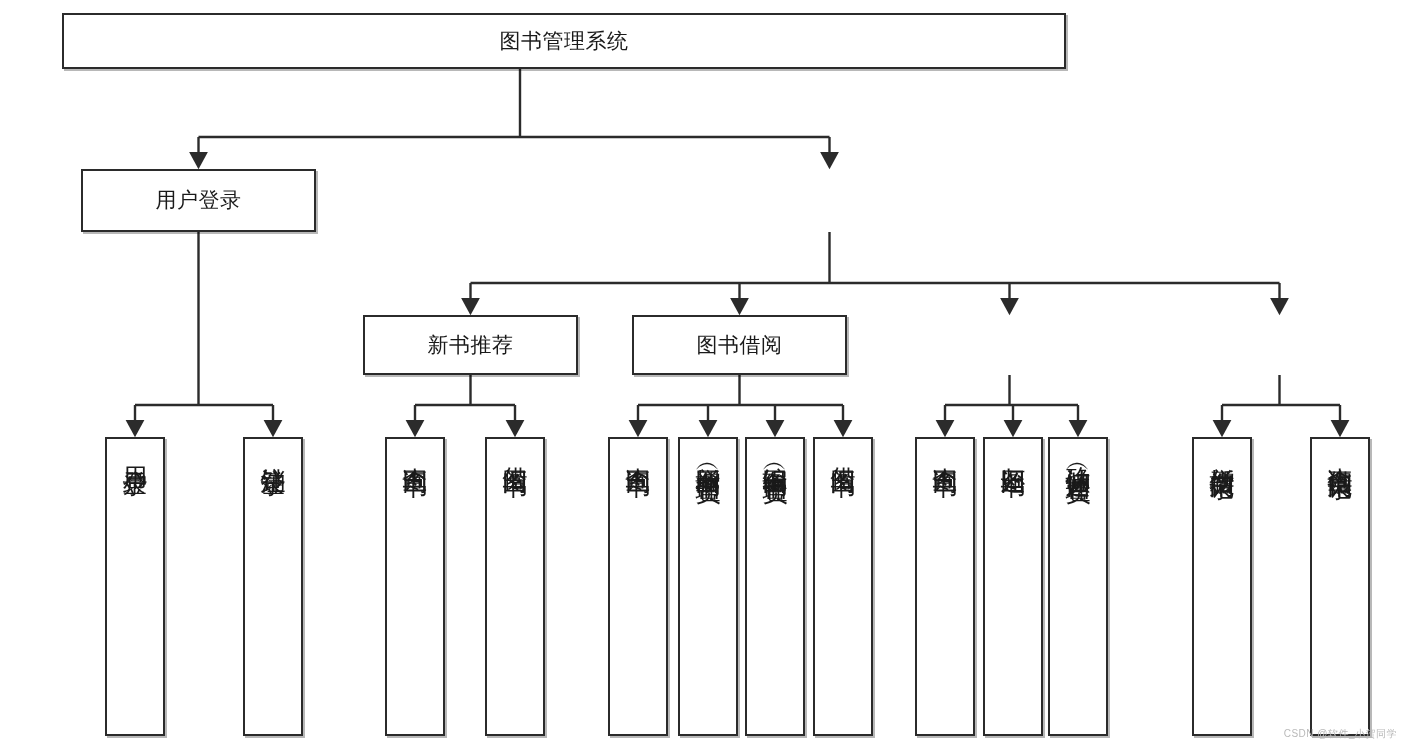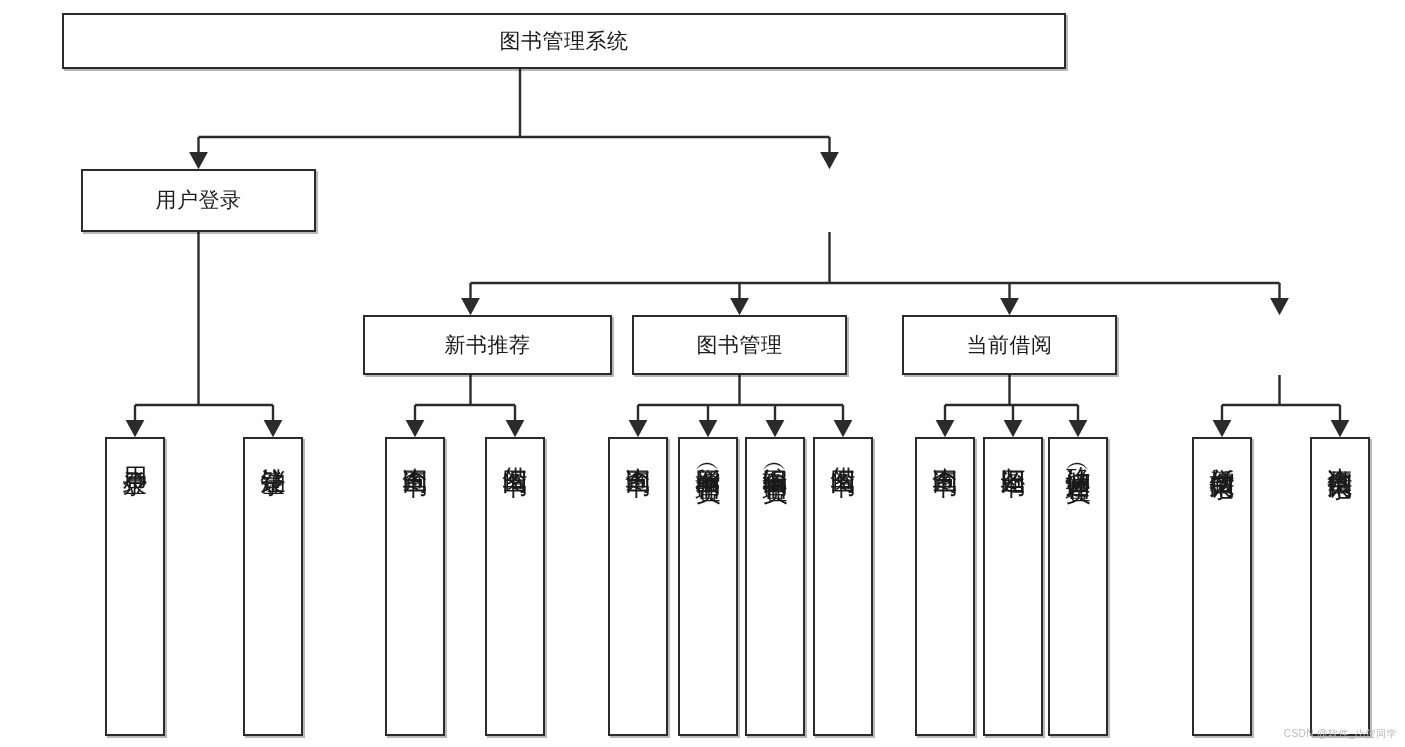--- a/index.html
+++ b/index.html
@@ -112,28 +112,25 @@
   </svg>
 
   <div class="node horiz" id="n-root" style="left: 18px; top: 13px; width: 1004px; height: 56px; margin-left: 44px;">
     <span class="lbl">图书管理系统</span>
   </div>
 
   <div class="node horiz" id="n-user-login" style="left: 81px; top: 169px; width: 235px; height: 63px;">
     <span class="lbl">用户登录</span>
   </div>
 
-  <div class="node horiz" id="n-new-book-recommend" style="left: 363px; top: 315px; width: 249px; height: 60px;">
+  <div class="node horiz" id="n-new-book-recommend" style="left: 363px; top: 315px; width: 215px; height: 60px;">
     <span class="lbl">新书推荐</span>
   </div>
   <div class="node horiz" id="n-book-borrow" style="left: 632px; top: 315px; width: 215px; height: 60px;">
-    <span class="lbl">图书管理</span>
-  </div>
-  <div class="node horiz" id="n-current-borrow" style="left: 902px; top: 315px; width: 215px; height: 60px;">
-    <span class="lbl">当前借阅</span>
+    <span class="lbl">图书借阅</span>
   </div>
 
   <div class="node vert" id="n-leaf-user-login" style="left: 105px; top: 437px; width: 60px; height: 299px;">
     <span class="lbl">用户登录</span>
   </div>
   <div class="node vert" id="n-leaf-logout" style="left: 243px; top: 437px; width: 60px; height: 299px;">
     <span class="lbl">注销登录</span>
   </div>
   <div class="node vert" id="n-leaf-query-book-1" style="left: 385px; top: 437px; width: 60px; height: 299px;">
     <span class="lbl">查询图书</span>

